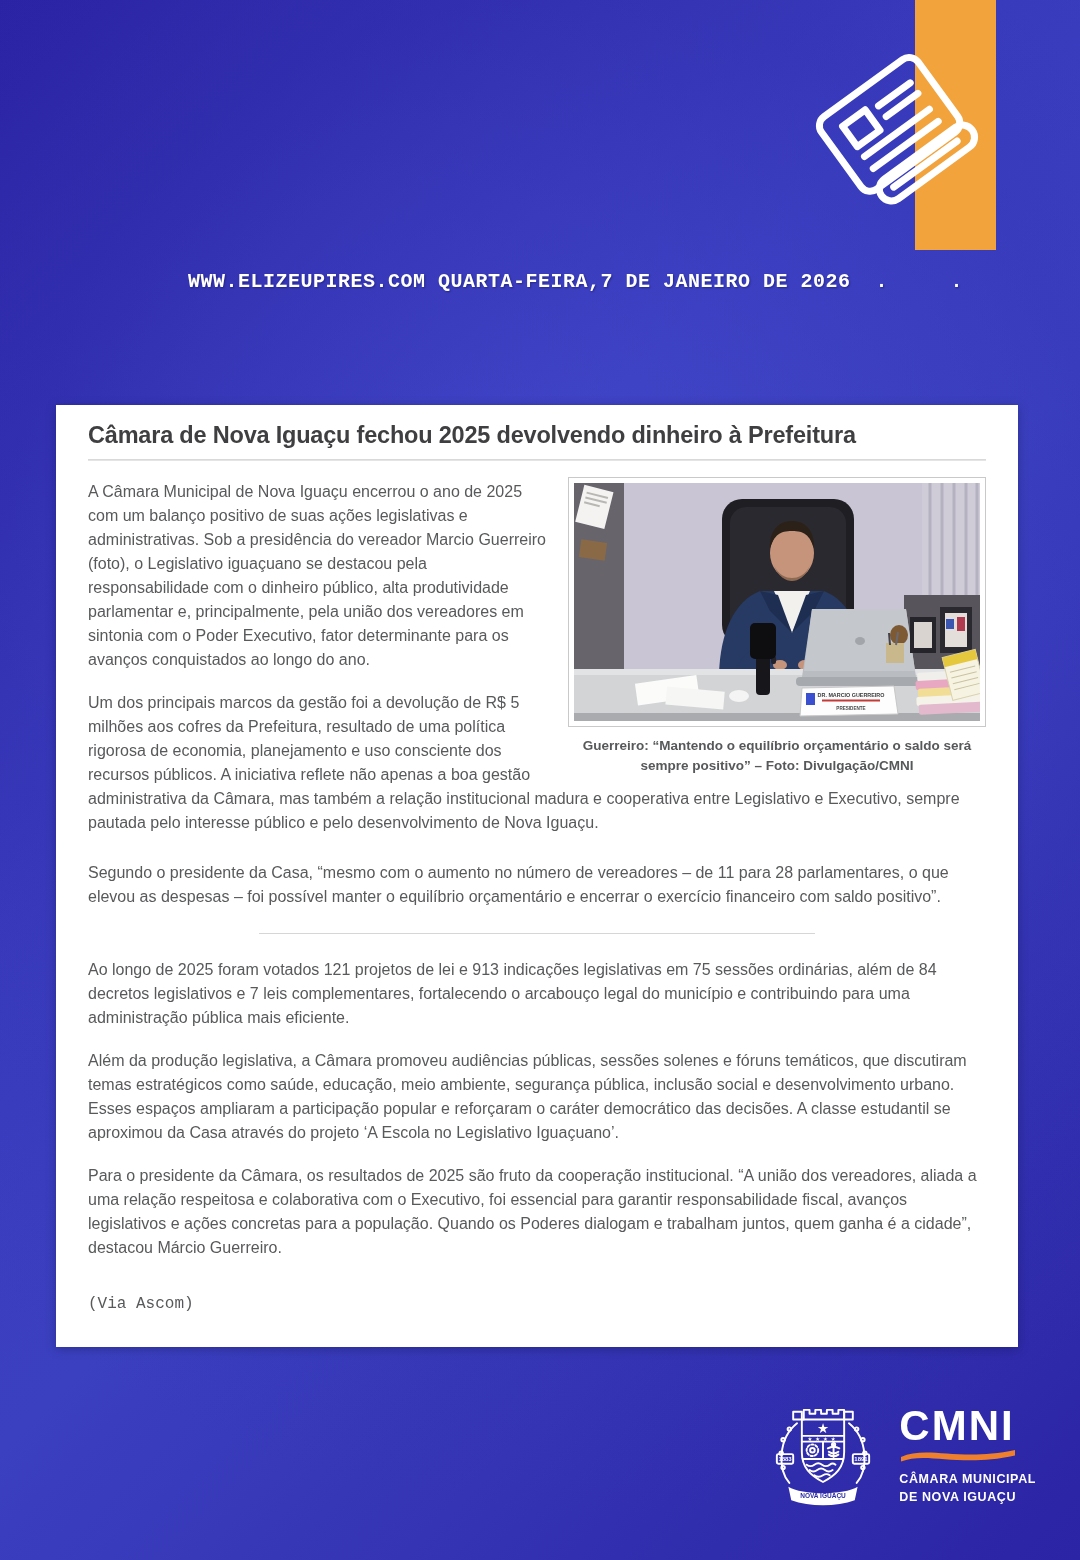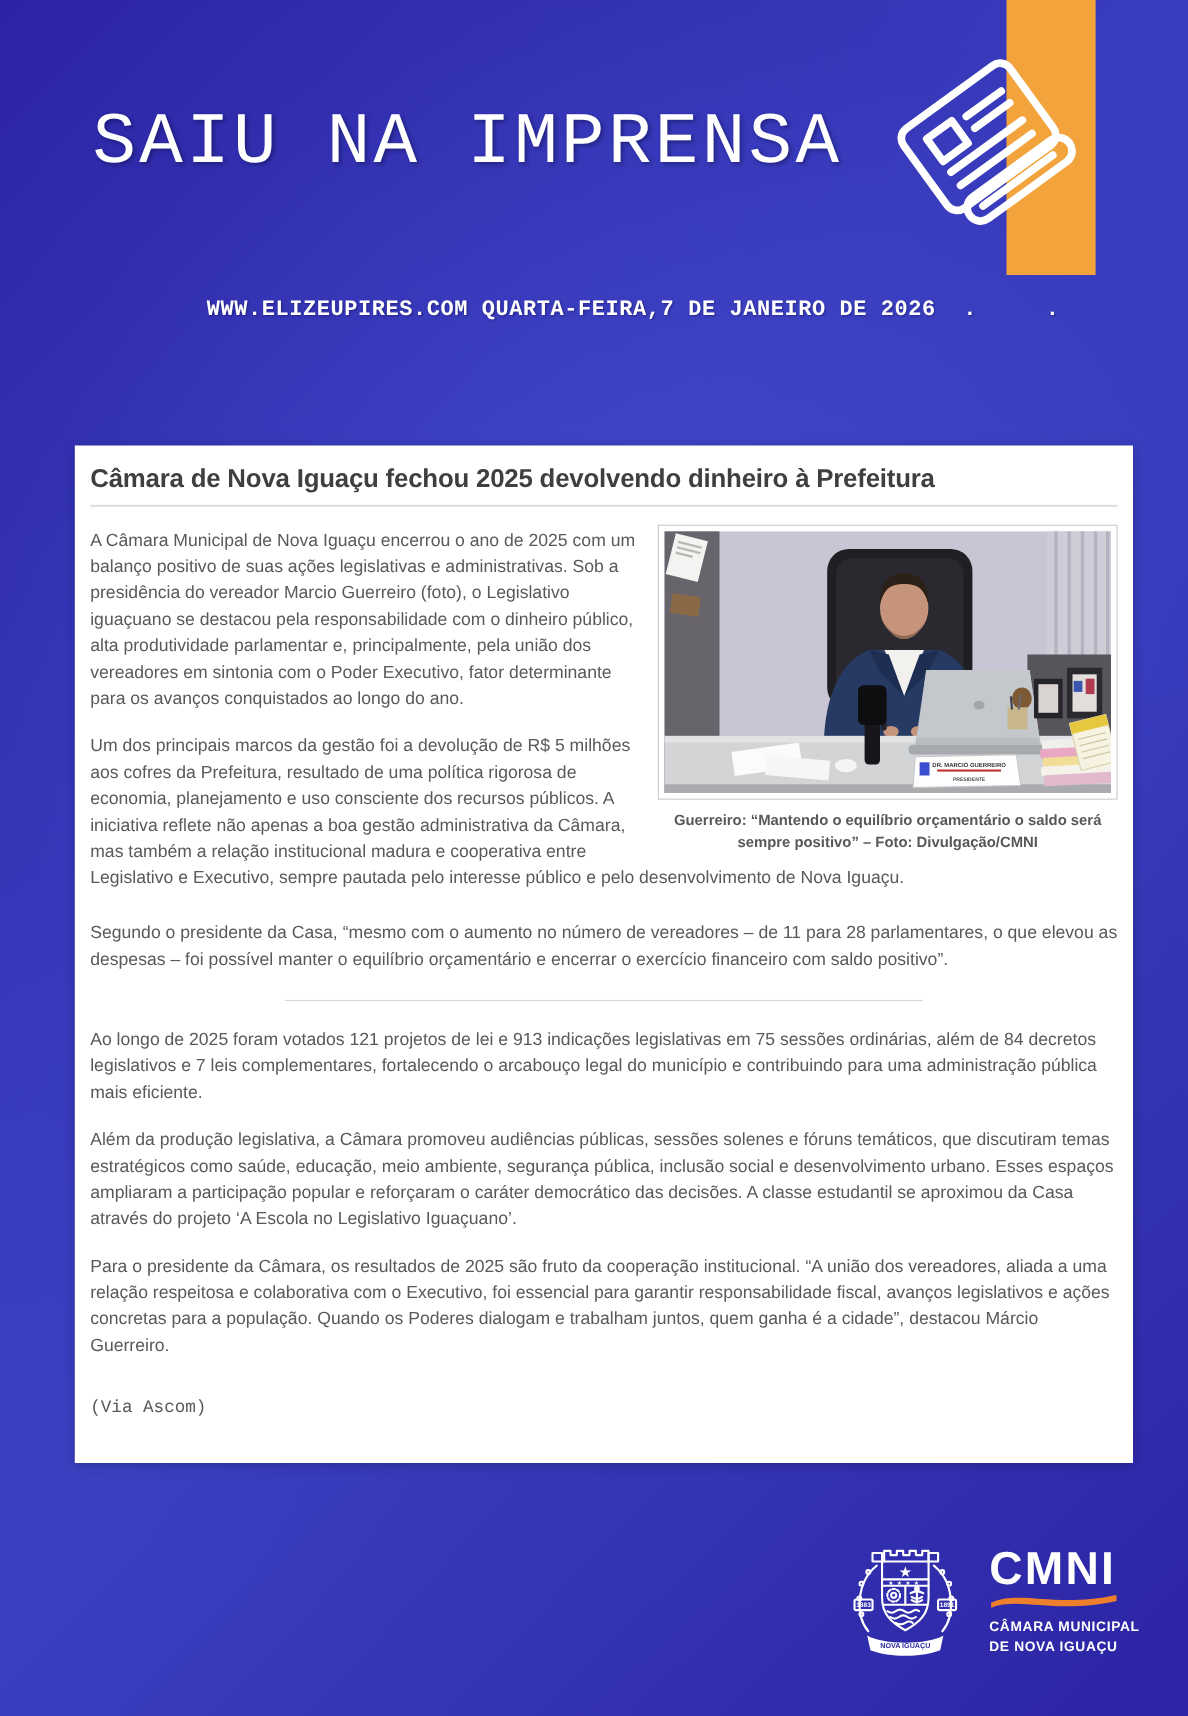--- a/index.html
+++ b/index.html
@@ -20,22 +20,22 @@
   }
   .news-icon{position:absolute;left:798px;top:52px;}
   .site-line{
     position:absolute;left:188px;top:270px;
     font-family:"Liberation Mono","DejaVu Sans Mono",monospace;
     font-weight:700;font-size:20px;letter-spacing:.5px;color:#ffffff;white-space:pre;
     text-shadow:1px 1px 2px rgba(10,10,60,.4);
   }
   
   .card{
-    position:absolute;left:68px;top:405px;width:962px;min-height:925px;box-sizing:border-box;
-    background:#ffffff;padding:12px 14px 18px;box-shadow:0 2px 10px rgba(0,0,20,.25);
+    position:absolute;left:56px;top:405px;width:962px;min-height:925px;box-sizing:border-box;
+    background:#ffffff;padding:12px 32px 18px;box-shadow:0 2px 10px rgba(0,0,20,.25);
   }
   .card h2{margin:4px 0 10px;font-size:23.5px;line-height:1.2;color:#3F3F41;letter-spacing:-.2px;}
   .rule{border:none;border-top:1px solid #d9d9d9;margin:0;}
   .rule-light{border:none;border-top:1px solid #e4e4e4;margin:0;}
   .meta{font-size:13px;color:#707070;margin:7px 0 8px;}
   .card p{font-size:16px;line-height:1.5;color:#58595B;margin:19px 0;}
   p.lead{margin-top:22px;}
   figure.photo{float:right;width:418px;margin:16px 0 4px 18px;}
   .frame{border:1px solid #c9c9c9;background:#fff;padding:5px;}
   .frame svg{display:block;}
@@ -63,21 +63,20 @@
       <rect x="-42" y="-36" width="30" height="27"></rect>
       <line x1="2" y1="-31" x2="44" y2="-31"></line>
       <line x1="2" y1="-17" x2="44" y2="-17"></line>
       <line x1="-42" y1="4" x2="44" y2="4"></line>
       <line x1="-42" y1="20" x2="44" y2="20"></line>
       <rect x="-52" y="36" width="120" height="26" rx="13"></rect>
       <line x1="-36" y1="49" x2="48" y2="49"></line>
     </g>
   </svg>
 
-  <h1 class="press-title">SAIU NA IMPRENSA</h1>
 
   <div class="site-line">WWW.ELIZEUPIRES.COM QUARTA-FEIRA,7 DE JANEIRO DE 2026  .     .</div>
 
   <div class="card">
     <h2>Câmara de Nova Iguaçu fechou 2025 devolvendo dinheiro à Prefeitura</h2>
     <hr class="rule">
     <hr class="rule-light">
 
 
     <figure class="photo">

